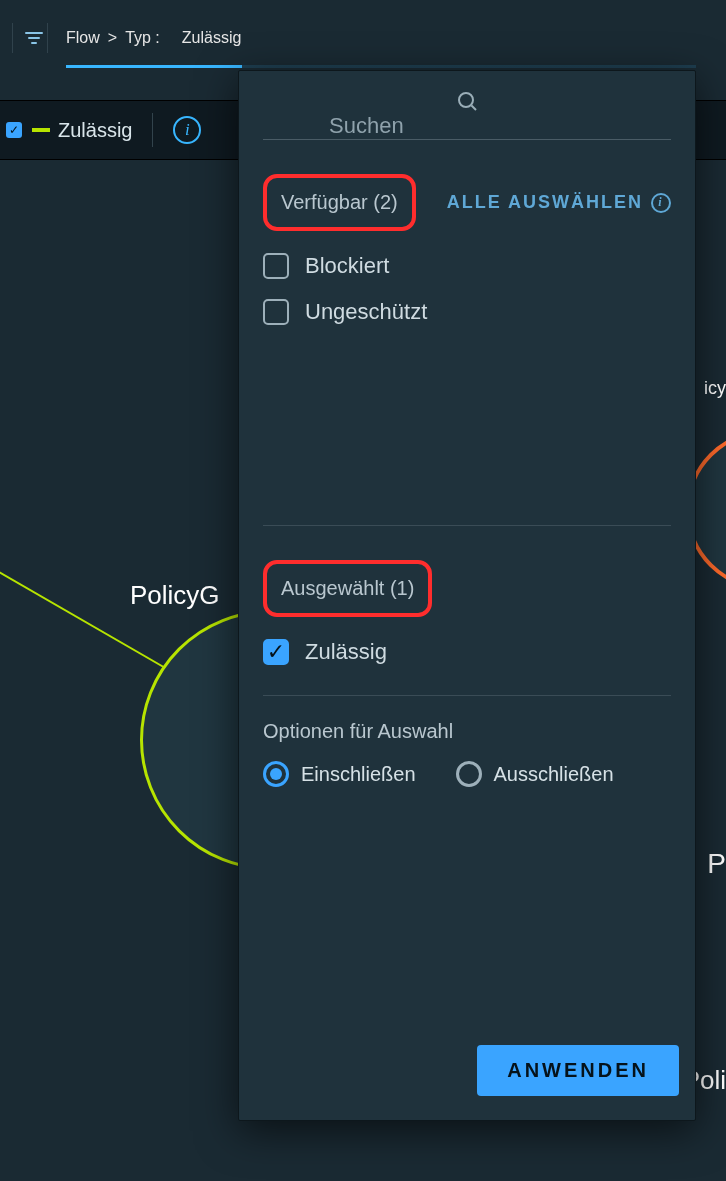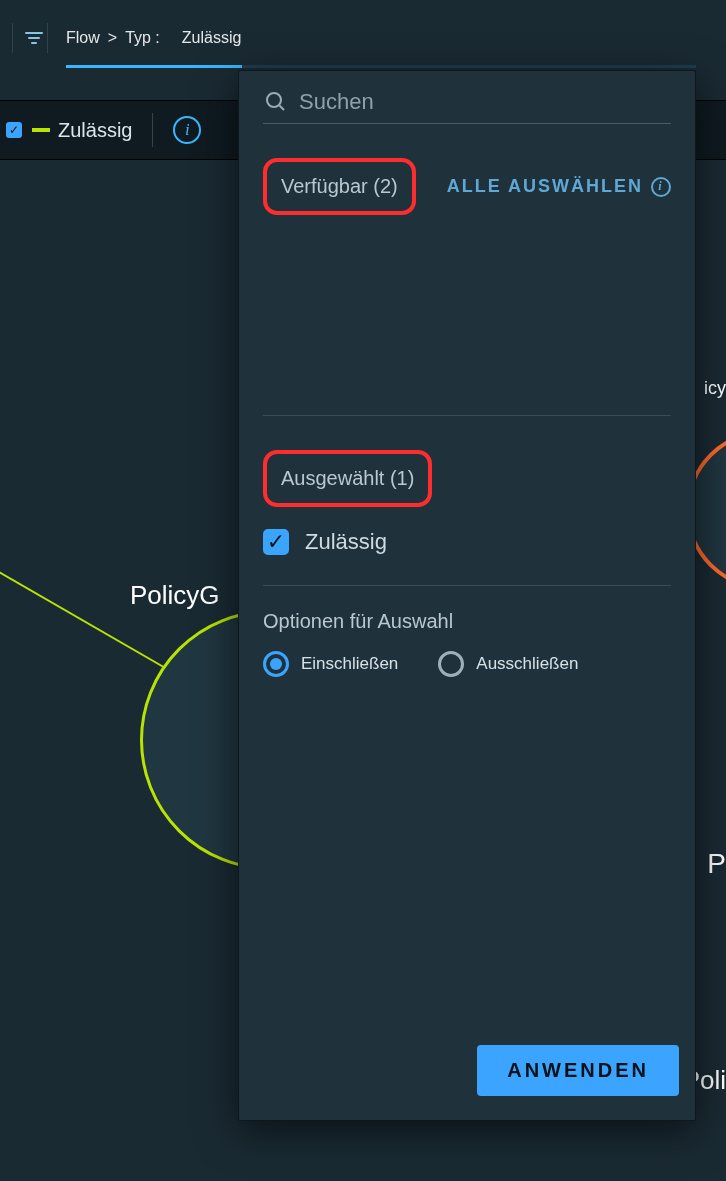--- a/index.html
+++ b/index.html
@@ -128,24 +128,25 @@
     left:238px; top:70px;
     width:458px;
     bottom:60px;
     background:#1f323c;
     border:1px solid #0d171c;
     box-shadow: 0 10px 40px rgba(0,0,0,.6);
     display:flex; flex-direction:column;
     border-radius:2px;
   }
   .search-row {
-    display:flex; align-items:flex-start;
+    display:flex; align-items:center;
     margin:18px 24px 0 24px;
     border-bottom:1px solid #4a5c66;
-    padding-bottom:8px;
+    padding-bottom:0;
+    flex-direction:column;
   }
   .search-row svg { color:#9aaeb8; }
   .search-input {
     flex:1; background:transparent; border:none; outline:none;
     font-size:22px; color:#c8d4da; padding-left:12px;
   }
   .search-input::placeholder { color:#8fa2ac; }
 
   .section-head {
     display:flex; align-items:center; justify-content:space-between;
@@ -179,21 +180,21 @@
     width:26px; height:26px; border:2px solid #9db0ba; border-radius:5px;
     display:flex; align-items:center; justify-content:center;
   }
   .chk.checked { background:#3aa4ff; border-color:#3aa4ff; color:#05121a; }
   .hr { height:1px; background:#3a4c56; margin:30px 24px 0 24px; }
 
   .opts-title { margin:24px 24px 0 24px; font-size:20px; color:#b9c7cf; }
   .radio-row {
     margin:18px 24px 0 24px;
     display:flex; gap:40px;
-    font-size:17px; color:#d6e1e6;
+    font-size:20px; color:#d6e1e6;
   }
   .radio { display:flex; align-items:center; gap:12px; }
   .rbox {
     width:26px; height:26px; border:3px solid #9db0ba; border-radius:50%;
     display:flex; align-items:center; justify-content:center;
   }
   .rbox.sel { border-color:#3aa4ff; }
   .rbox.sel::after {
     content:""; width:12px; height:12px; background:#3aa4ff; border-radius:50%;
   }
@@ -274,20 +275,30 @@
   <div class="section-head">
     <span class="redbox">
       <span class="count-label">Verfügbar (2)</span>
     </span>
     <span class="link-action">
       <span>ALLE AUSWÄHLEN</span>
       <span class="mini-info">i</span>
     </span>
   </div>
 
+  <div class="opt-list">
+    <div class="opt">
+      <span class="chk"></span>
+      <span>Blockiert</span>
+    </div>
+    <div class="opt">
+      <span class="chk"></span>
+      <span>Ungeschützt</span>
+    </div>
+  </div>
 
   <div style="height:170px"></div>
   <div class="hr"></div>
 
   <div class="section-head">
     <span class="redbox">
       <span class="count-label">Ausgewählt (1)</span>
     </span>
   </div>
 

